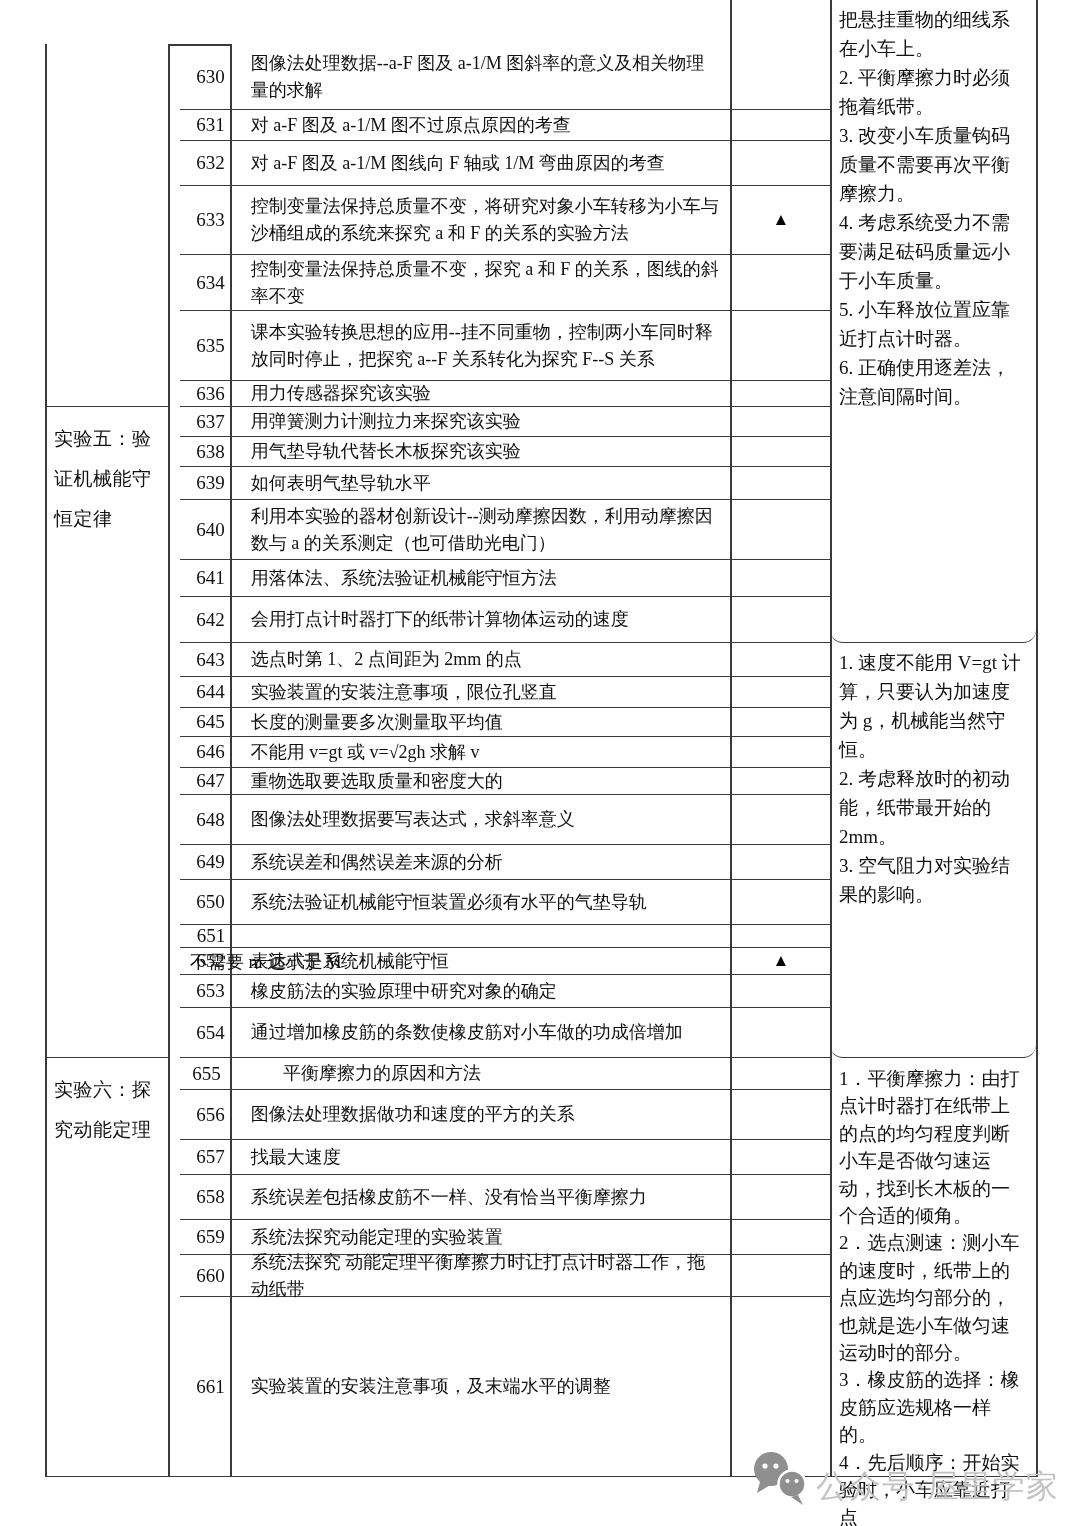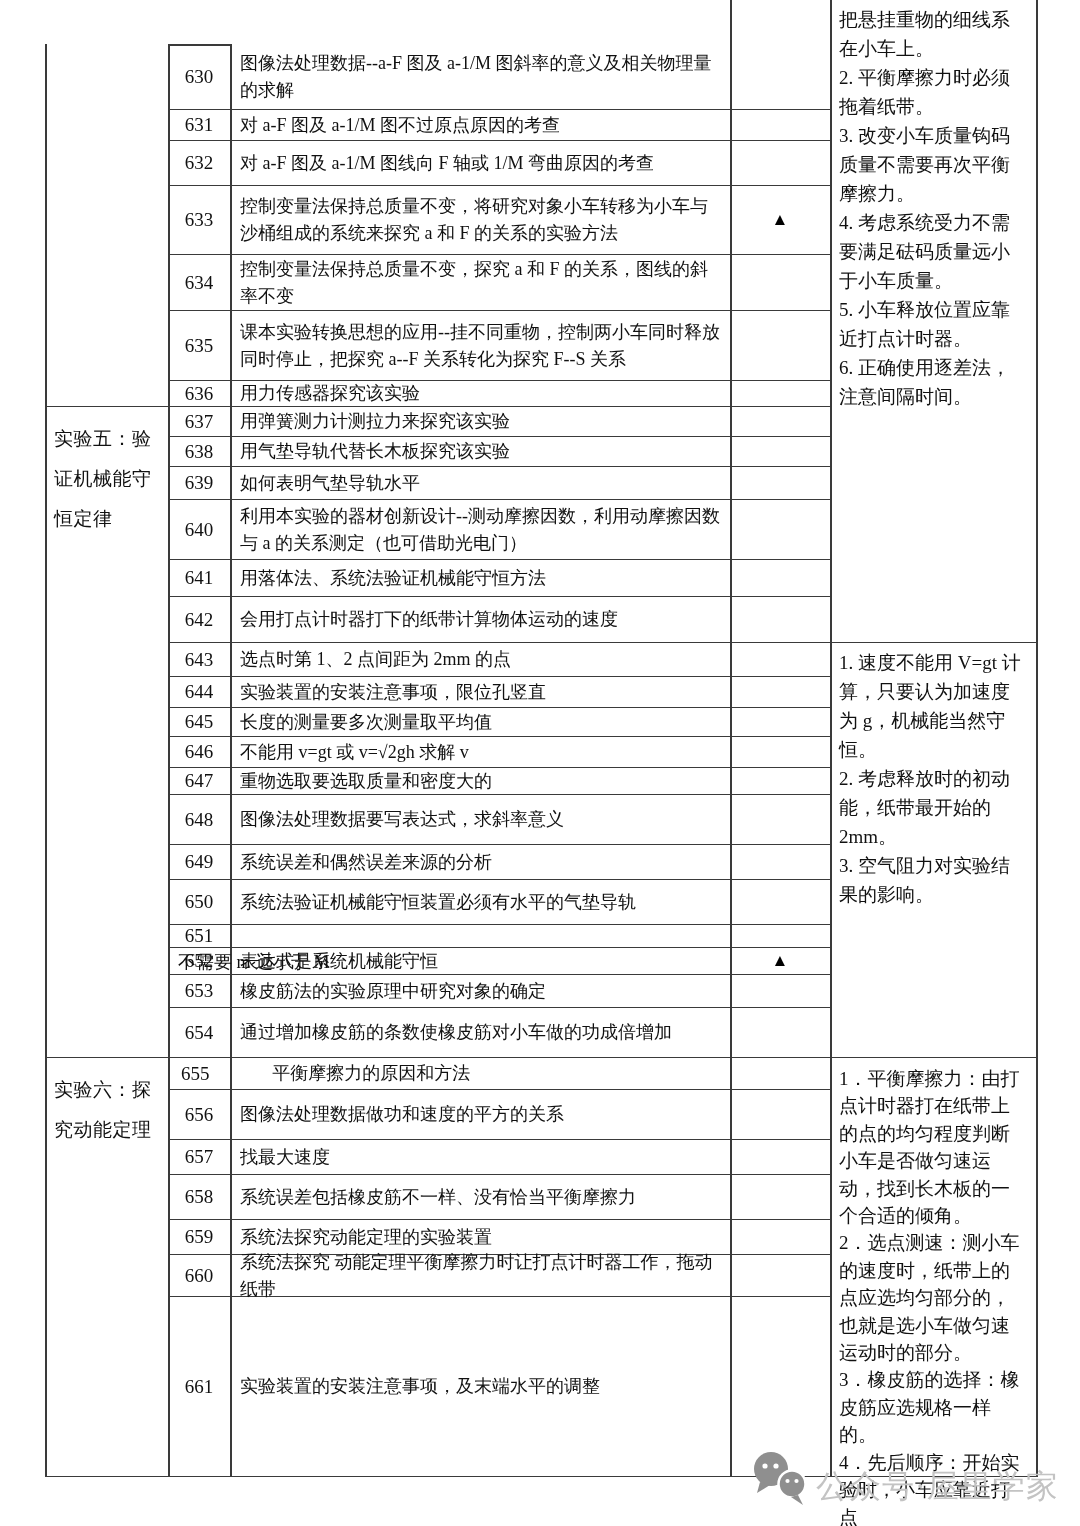--- a/index.html
+++ b/index.html
@@ -9,32 +9,32 @@
   .vline{position:absolute;width:1.5px;background:#3a3a3a;}
   .hline{position:absolute;height:1.5px;background:#3a3a3a;}
 
   
   .cat-cell{position:absolute;left:45px;width:123px;box-sizing:border-box;
     padding:12px 8px 0 9px;font-size:19px;line-height:40px;letter-spacing:0.5px;}
   .cat-cell.bb{border-bottom:1.5px solid #3a3a3a;}
 
   
   #rows{position:absolute;left:168px;top:44px;width:662px;}
-  .row{box-sizing:border-box;display:flex;border-bottom:1.5px solid #3a3a3a;align-items:stretch;}
+  .row{box-sizing:border-box;display:flex;border-bottom:1.5px solid #3a3a3a;align-items:stretch;margin-left:12px;}
   .cell-num{width:62px;display:flex;align-items:center;justify-content:center;
     font-size:19px;}
   .cell-desc{width:500px;display:flex;align-items:center;box-sizing:border-box;
     padding:2px 10px;font-size:18px;line-height:27px;}
   .cell-mark{width:100px;display:flex;align-items:center;justify-content:center;
     font-size:17px;color:#000;}
 
   
   .note-cell{position:absolute;left:830px;width:206px;box-sizing:border-box;
     padding:5px 8px 0 9px;font-size:19px;line-height:29px;}
-  .note-cell.bb{border-bottom:1.5px solid #3a3a3a;}
+  .note-cell.bb{border-bottom:1.5px solid #3a3a3a;border-radius:13px;}
   .note-cell.tight{line-height:27.4px;padding-top:7px;}
   .note-item{margin:0;}
 
   
   #watermark{position:absolute;left:748px;top:1448px;display:flex;align-items:center;
     pointer-events:none;}
   #wm-text{font-size:32px;color:#c3c3c3;letter-spacing:1px;margin-left:6px;margin-top:14px;}
 </style>
 </head>
 <body>

